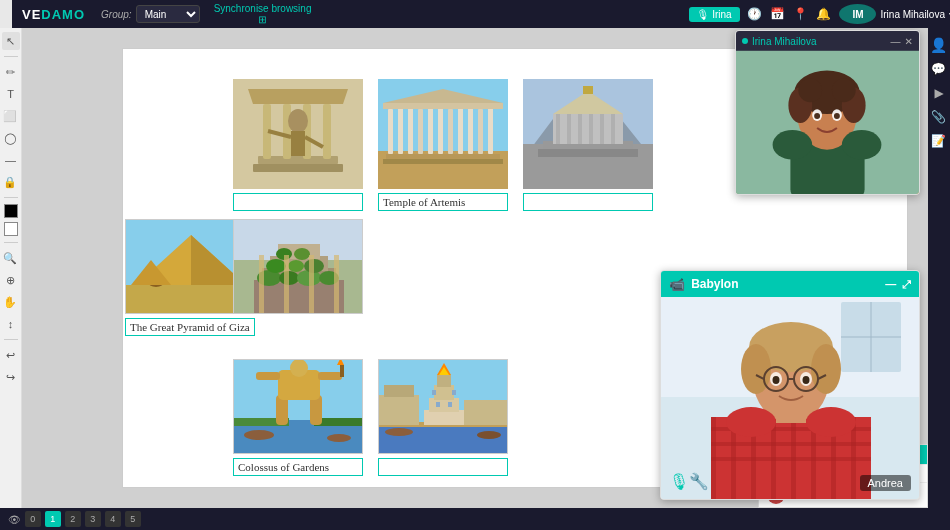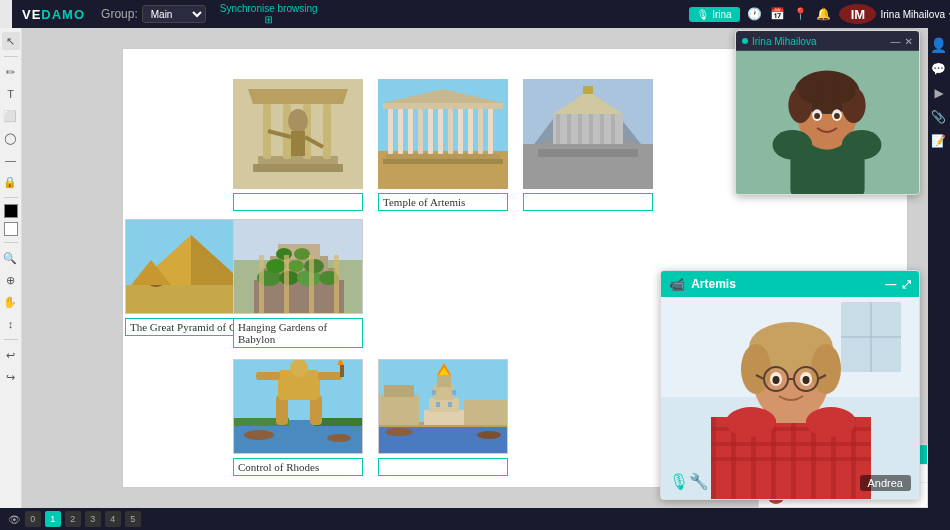--- a/index.html
+++ b/index.html
@@ -10,38 +10,38 @@
       position: absolute; top: 0; left: 12px; width: 950px; height: 28px;
       background: #1a1a2e; display: flex; align-items: center; z-index: 100;
     }
     #logo {
       color: white; font-weight: bold; font-size: 13px; padding: 0 10px;
       letter-spacing: 1px;
     }
     .logo-ve { color: white; }
     .logo-damo { color: #00c9b1; }
     .topbar-group { display: flex; align-items: center; padding: 0 6px; }
-    .topbar-label { color: #aaa; font-size: 12px; margin-right: 4px; }
+    .topbar-label { color: #aaa; font-size: 10px; margin-right: 4px; font-style: italic; }
     .topbar-select {
       background: #2a2a40; border: 1px solid #444; color: white;
       font-size: 10px; padding: 1px 16px 1px 4px; border-radius: 3px; height: 18px;
     }
     .topbar-sync { display: flex; align-items: center; color: #00c9b1; font-size: 10px; padding: 0 8px; cursor: pointer; flex-direction: column; }
     .topbar-sync span { margin-right: 4px; }
     .topbar-right { margin-left: auto; display: flex; align-items: center; gap: 8px; padding-right: 8px; }
     .mute-btn {
       background: #00c9b1; color: white; border: none; font-size: 10px;
       padding: 2px 8px; border-radius: 3px; cursor: pointer; display: flex; align-items: center; gap: 3px;
     }
     .topbar-icon { color: #aaa; font-size: 12px; cursor: pointer; }
     .topbar-user { color: white; font-size: 10px; display: flex; align-items: center; gap: 4px; }
     .topbar-avatar {
       width: 37px; height: 20px; border-radius: 50%;
-      background: #7f1d1d; display: flex; align-items: center; justify-content: center;
-      color: white; font-size: 13px; font-weight: bold;
+      background: #0f766e; display: flex; align-items: center; justify-content: center;
+      color: white; font-size: 10px; font-weight: bold;
     }
 
     
     #left-toolbar {
       position: absolute; top: 28px; left: 0; width: 22px; height: 502px;
       background: #f0f0f0; border-right: 1px solid #ddd;
       display: flex; flex-direction: column; align-items: center; padding-top: 4px; gap: 4px;
       z-index: 50;
     }
     .tool-btn {
@@ -387,21 +387,20 @@
           <ellipse cx="80" cy="46" rx="10" ry="7" fill="#4a8030"></ellipse>
           <ellipse cx="50" cy="34" rx="8" ry="6" fill="#3a8020"></ellipse>
           <ellipse cx="68" cy="34" rx="8" ry="6" fill="#5a9030"></ellipse>
 
           <rect x="25" y="35" width="5" height="60" fill="#d4b870" opacity="0.7"></rect>
           <rect x="50" y="35" width="5" height="60" fill="#d4b870" opacity="0.7"></rect>
           <rect x="75" y="35" width="5" height="60" fill="#d4b870" opacity="0.7"></rect>
           <rect x="100" y="35" width="5" height="60" fill="#d4b870" opacity="0.7"></rect>
         </svg>
       </div>
-      <div class="wonder-label">Hanging Gardens of Babylon</div>
     </div>
 
     <div class="wonder-item" style="left: 110px; top: 310px; width: 130px; height: 115px;">
       <div style="width:130px; height:95px; overflow:hidden; border:1px solid #ccc;">
         <svg width="130" height="95" viewBox="0 0 130 95" xmlns="http://www.w3.org/2000/svg">
 
           <rect width="130" height="95" fill="#87ceeb"></rect>
           <rect x="0" y="60" width="130" height="35" fill="#4a8abf"></rect>
 
           <rect x="0" y="58" width="55" height="8" fill="#4a8a3a"></rect>
@@ -420,21 +419,21 @@
           <rect x="22" y="12" width="24" height="8" fill="#c89840" rx="3"></rect>
           <rect x="84" y="12" width="24" height="8" fill="#c89840" rx="3"></rect>
 
           <rect x="106" y="5" width="4" height="12" fill="#8a6020"></rect>
           <polygon points="103,5 110,5 106.5,-2" fill="#ff8800"></polygon>
 
           <ellipse cx="25" cy="75" rx="15" ry="5" fill="#8b5e3c"></ellipse>
           <ellipse cx="105" cy="78" rx="12" ry="4" fill="#8b5e3c"></ellipse>
         </svg>
       </div>
-      <div class="wonder-label">Control of Rhodes</div>
+      <div class="wonder-label">Colossus of Gardens</div>
     </div>
 
     <div class="wonder-item" style="left: 255px; top: 310px; width: 130px; height: 115px;">
       <div style="width:130px; height:95px; overflow:hidden; border:1px solid #ccc;">
         <svg width="130" height="95" viewBox="0 0 130 95" xmlns="http://www.w3.org/2000/svg">
 
           <rect width="130" height="95" fill="#87ceeb"></rect>
 
           <rect x="0" y="65" width="130" height="30" fill="#4a7abf"></rect>
 
@@ -503,21 +502,21 @@
 
       <ellipse cx="57" cy="95" rx="20" ry="15" fill="#2a5a3a"></ellipse>
       <ellipse cx="127" cy="95" rx="20" ry="15" fill="#2a5a3a"></ellipse>
     </svg>
   </div>
 </div>
 
 <div id="students-panel">
   <div id="students-header">
     <span class="students-header-icon">📹</span>
-    <span>Artemis</span>
+    <span>Babylon</span>
     <div class="students-controls">
       <span class="students-ctrl-btn">—</span>
       <span class="students-ctrl-btn">⤢</span>
     </div>
   </div>
   <div id="students-video">
     <svg width="260" height="204" viewBox="0 0 260 204" xmlns="http://www.w3.org/2000/svg">
 
       <rect width="260" height="204" fill="#d8e8f0"></rect>
       <rect x="0" y="0" width="260" height="100" fill="#e8f0f8"></rect>

